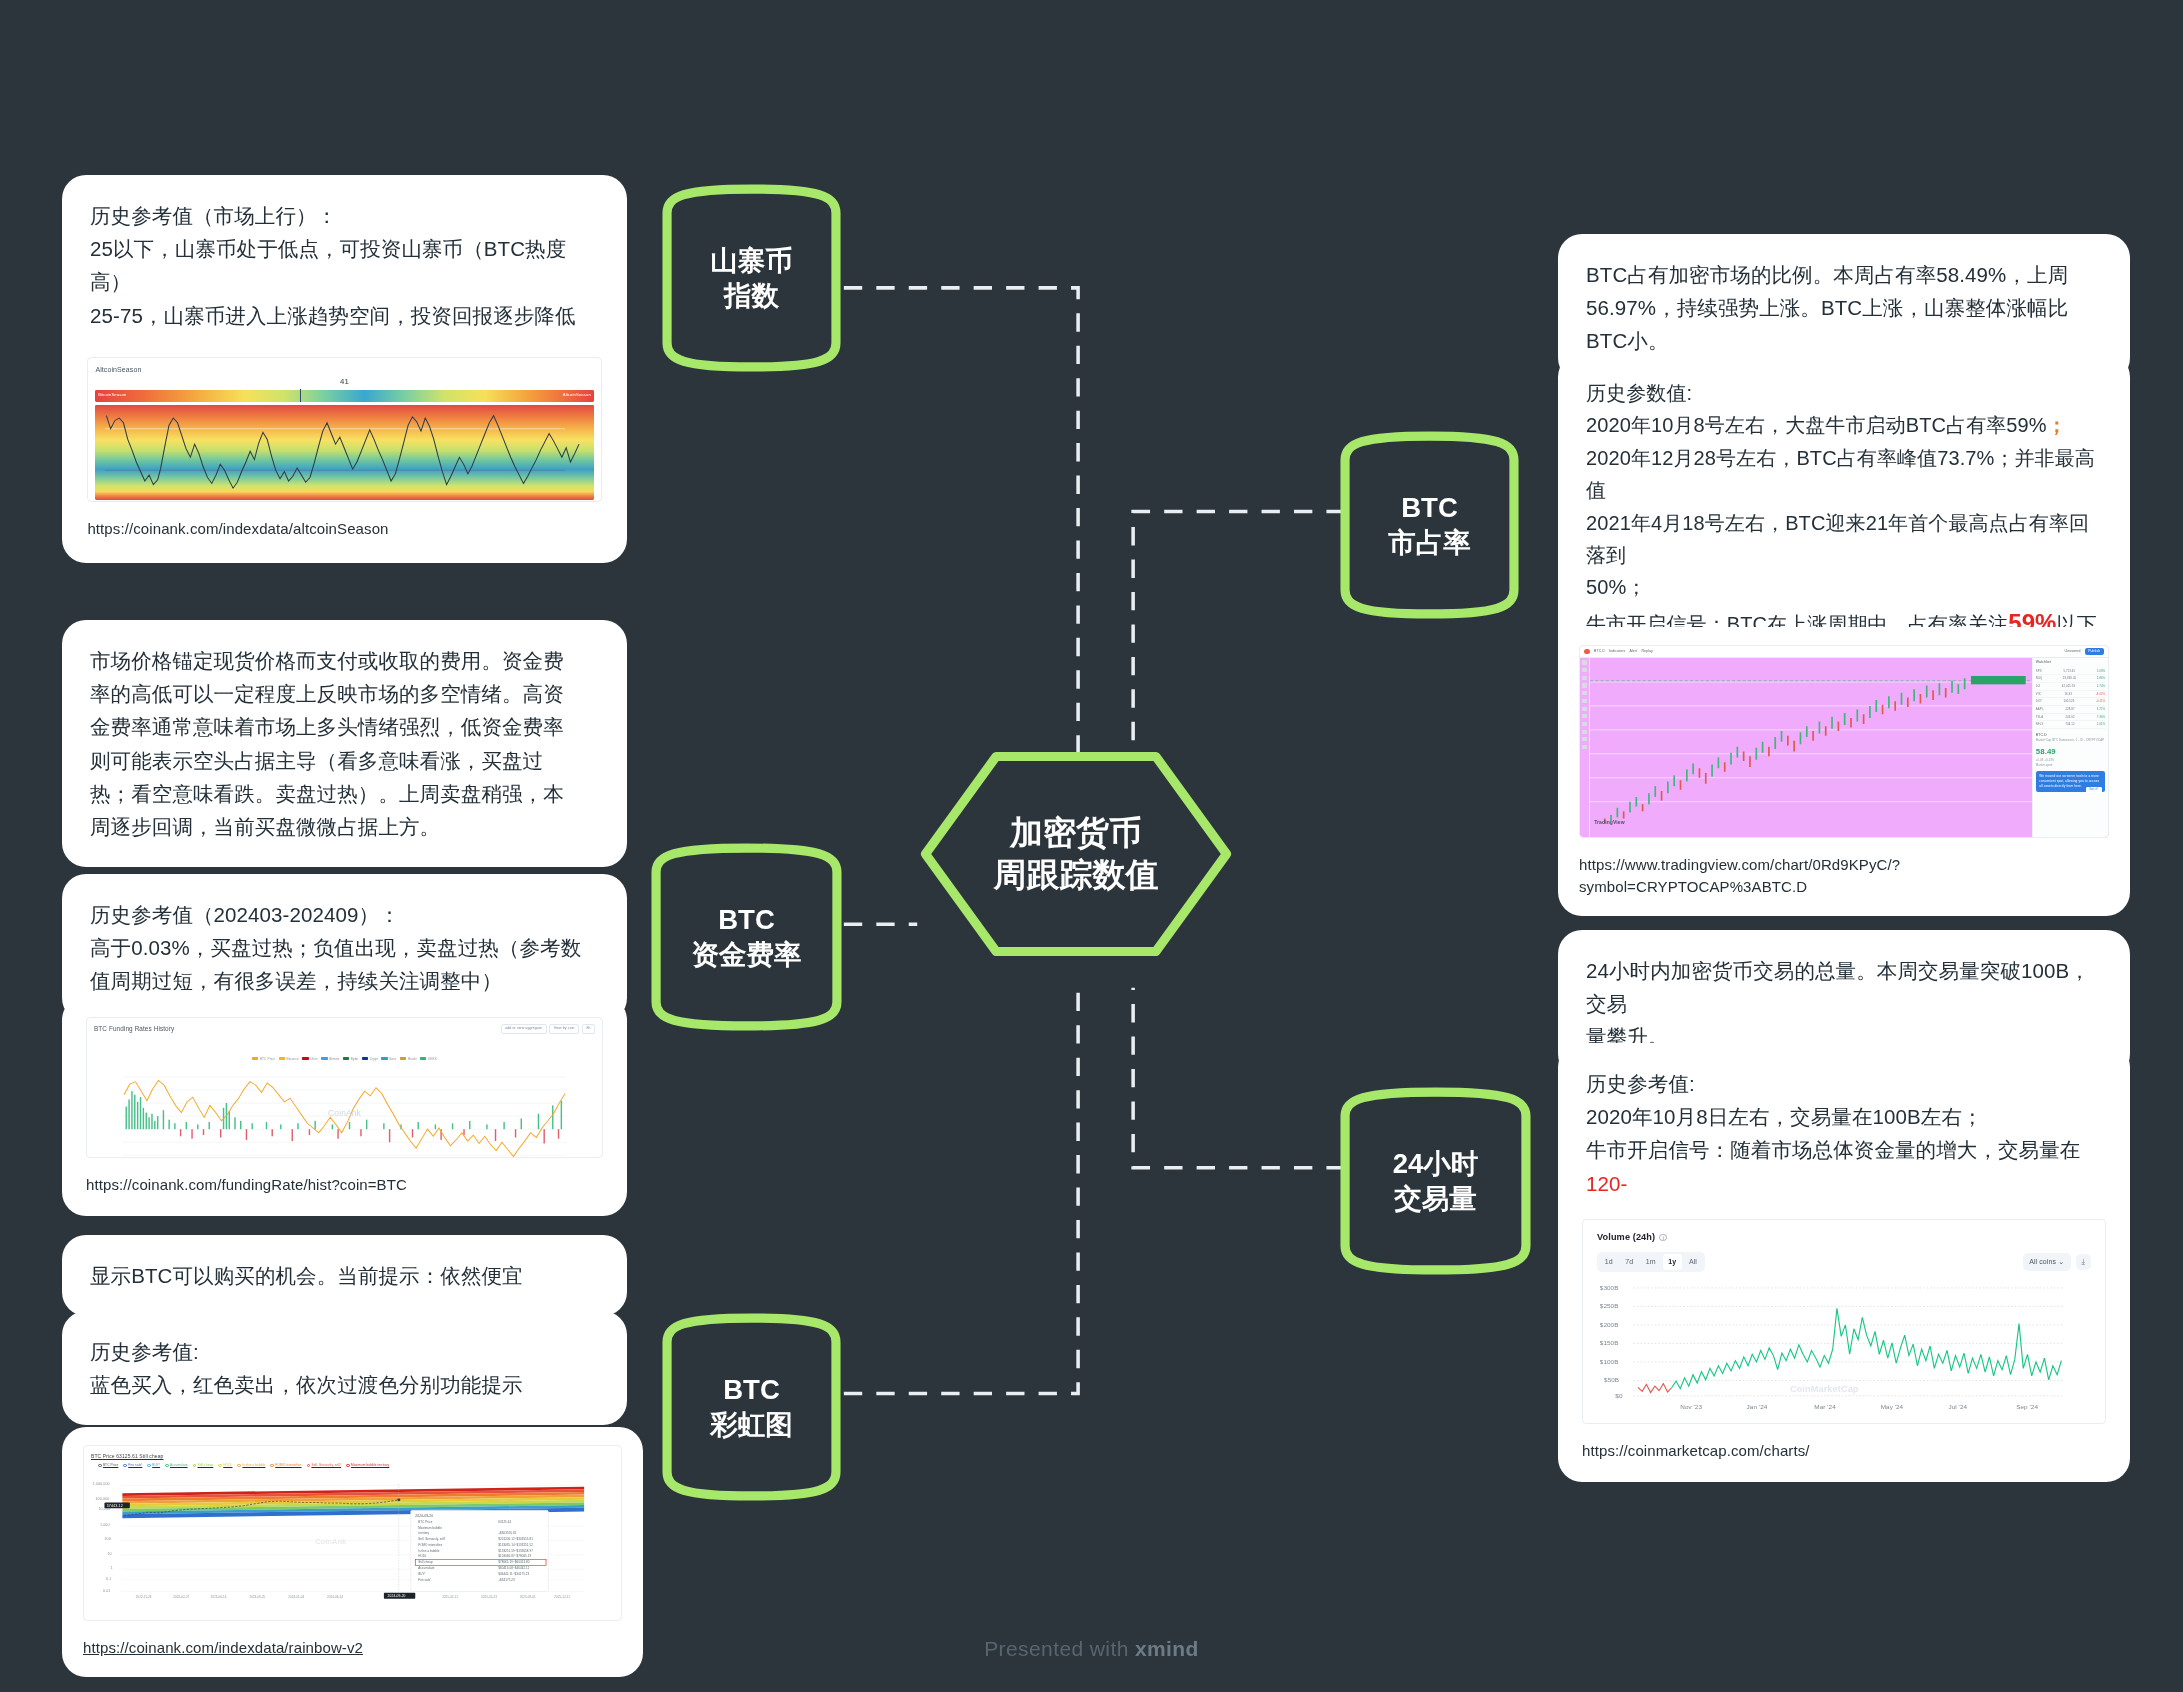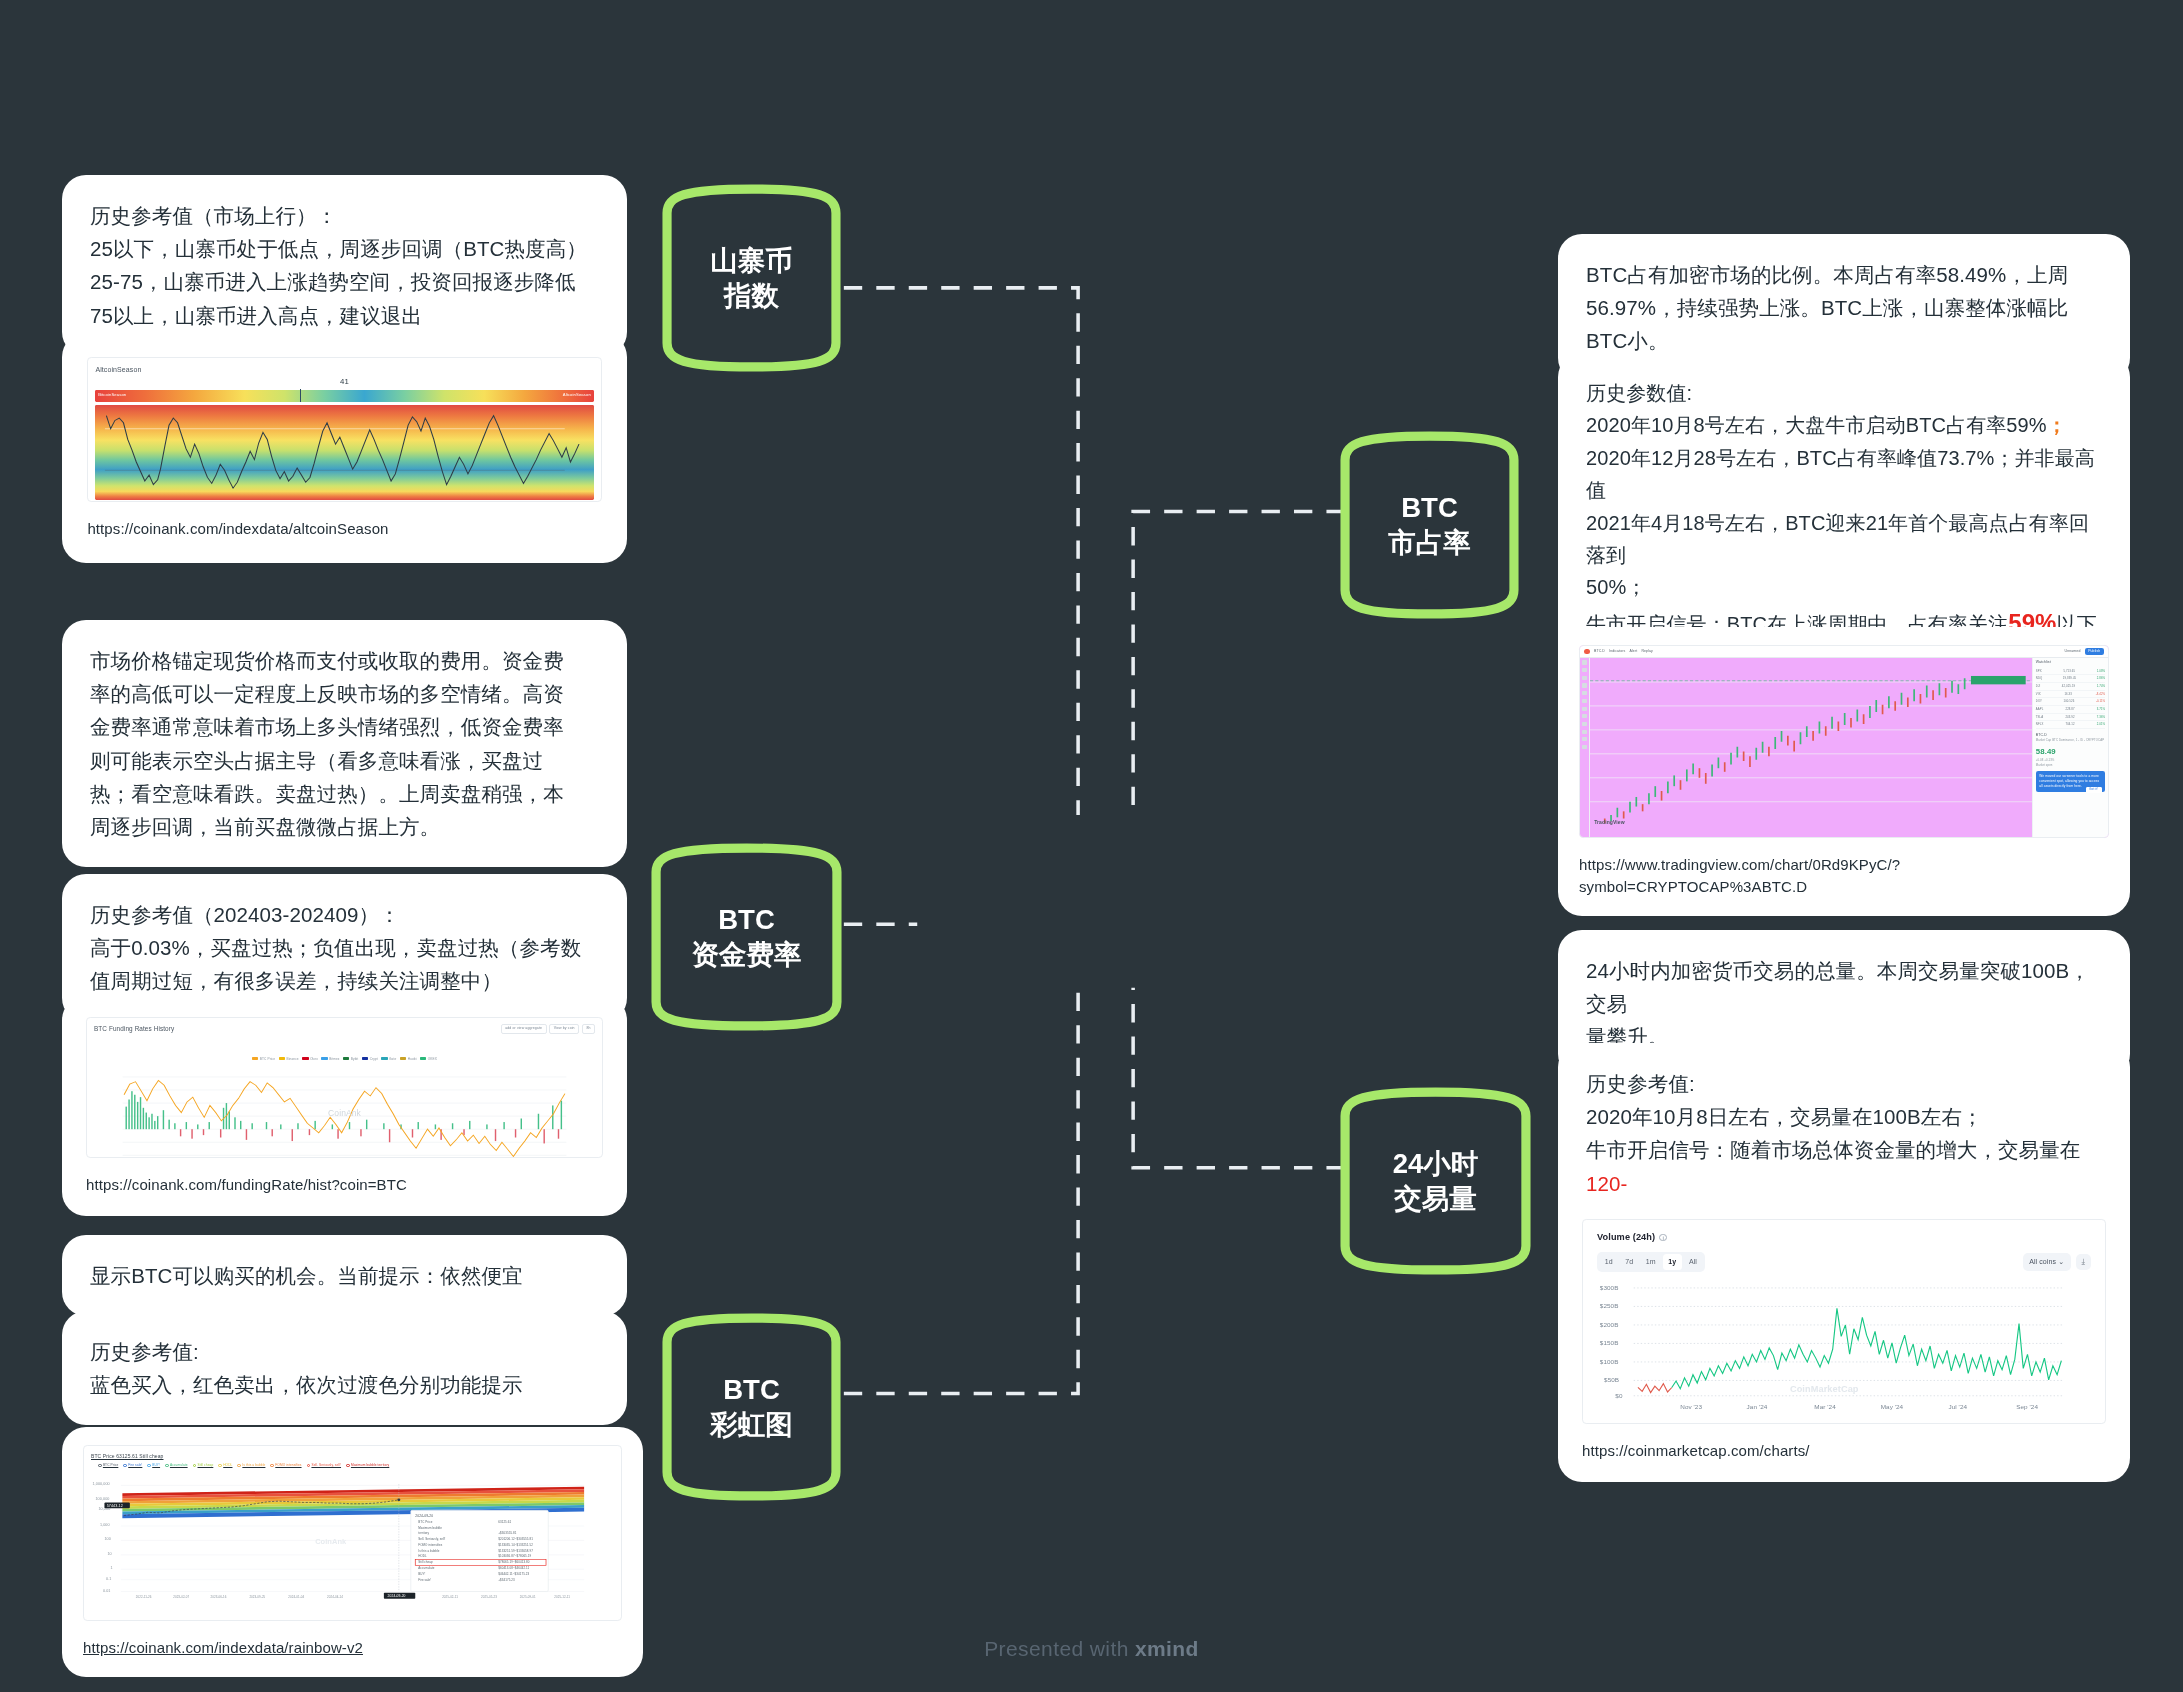--- a/index.html
+++ b/index.html
@@ -150,21 +150,21 @@
 
       <path d="M1906 1655 H1606 V1400"></path>
 
       <path d="M1196 1975 H1528 V1400"></path>
     </g>
   </svg>
 
 
   <div class="card" style="left:62px; top:175px; width:565px;">
     <span class="ln">历史参考值（市场上行）：</span>
-    <span class="ln">25以下，山寨币处于低点，周逐步回调（BTC热度高）</span>
+    <span class="ln">25以下，山寨币处于低点，可投资山寨币（BTC热度高）</span>
     <span class="ln">25-75，山寨币进入上涨趋势空间，投资回报逐步降低</span>
     <span class="ln">75以上，山寨币进入高点，建议退出</span>
   </div>
 
   <div class="card" style="left:62px; top:333px; width:565px; padding:24px 25.4px;">
     <div class="thumb alt-wrap">
       <div class="alt-title">AltcoinSeason</div>
       <div class="alt-val">41</div>
       <div class="alt-bar">
         <span class="lbl-l">BitcoinSeason</span>
@@ -732,19 +732,28 @@
   <div class="node branch" style="left:660px; top:1311px; width:183px; height:192px;">
     <svg class="shape" viewBox="0 0 260 272" preserveAspectRatio="none">
       <path d="M10,44 C10,20 34,10 130,10 C226,10 250,20 250,44 L250,228 C250,252 226,262 130,262 C34,262 10,252 10,228 Z" fill="#2b353b" stroke="#a7e86a" stroke-width="13" stroke-linejoin="round"></path>
     </svg>
     <div class="inner">
       <div>BTC</div>
       <div>彩虹图</div>
     </div>
   </div>
 
+  <div class="node root" style="left:917px; top:748px; width:318px; height:212px;">
+    <svg class="shape" viewBox="0 0 450 300" preserveAspectRatio="none">
+      <path d="M112,12 L338,12 L438,150 L338,288 L112,288 L12,150 Z" fill="#2b353b" stroke="#a7e86a" stroke-width="13" stroke-linejoin="round"></path>
+    </svg>
+    <div class="inner">
+      <div>加密货币</div>
+      <div>周跟踪数值</div>
+    </div>
+  </div>
 
   <div class="footer">
     <span>Presented with </span><b>xmind</b>
   </div>
 
 </div>
 
 
 </body></html>

